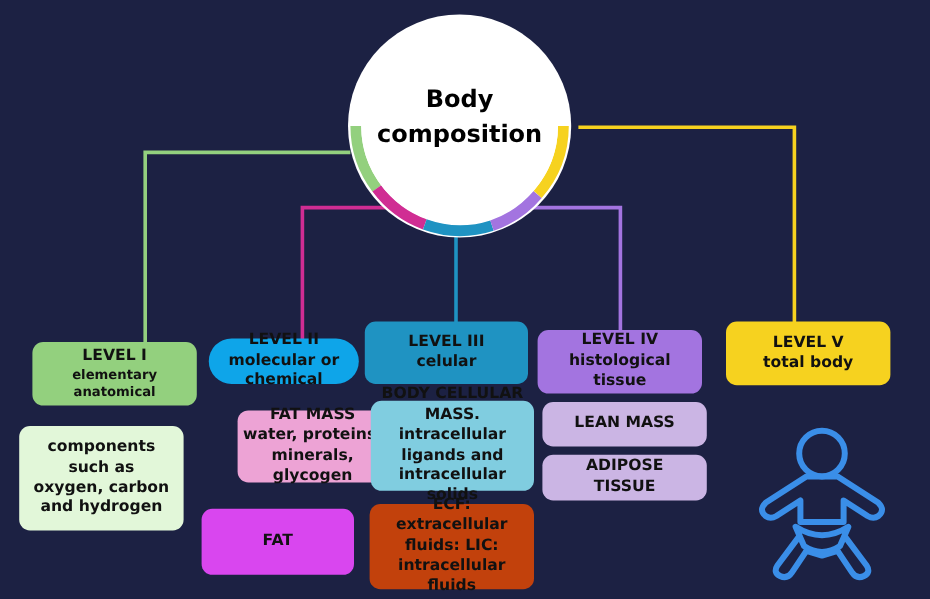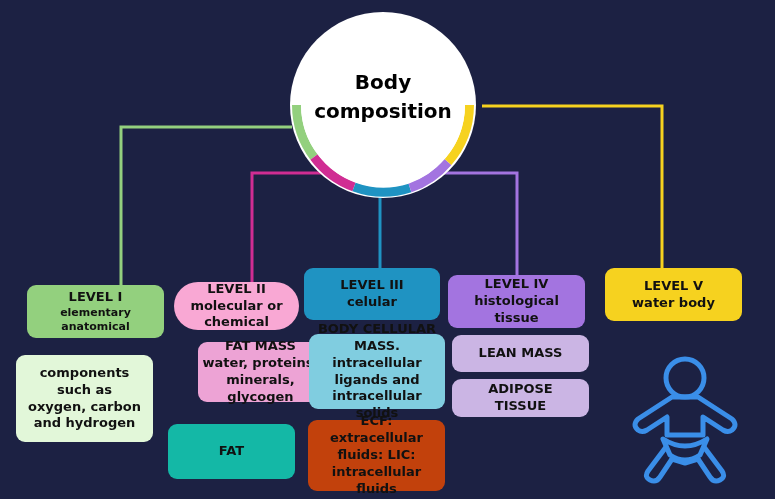--- a/index.html
+++ b/index.html
@@ -67,29 +67,29 @@
 </div>
 
 <div class="box" style="left:27px; top:285px; width:137px; height:53px; background:#93d07e;">
   <div class="t">LEVEL I</div>
   <div class="s">elementary anatomical</div>
 </div>
 <div class="box" style="left:16px; top:355px; width:137px; height:87px; background:#e2f7d9; padding:0 10px;">
   <div class="t">components such as oxygen, carbon and hydrogen</div>
 </div>
 
-<div class="box" style="left:174px; top:282px; width:125px; height:48px; background:#f9a8d4;border-radius:25px;">
+<div class="box" style="left:174px; top:282px; width:125px; height:38px; background:#0ea5e9;border-radius:25px;">
   <div class="t">LEVEL II</div>
   <div class="t" style="padding:0 12px;">molecular or chemical</div>
 </div>
 <div class="box" style="left:174px; top:342px; width:125px; height:60px; background:#eda3d5;margin-left:24px;">
   <div class="t">FAT MASS</div>
   <div class="t" style="padding:0 2px;">water, proteins, minerals, glycogen</div>
 </div>
-<div class="box" style="left:168px; top:424px; width:127px; height:55px; background:#14b8a6;">
+<div class="box" style="left:168px; top:424px; width:127px; height:55px; background:#d946ef;">
   <div class="t">FAT</div>
 </div>
 
 <div class="box" style="left:304px; top:268px; width:136px; height:52px; background:#1f93c2;">
   <div class="t">LEVEL III</div>
   <div class="t">celular</div>
 </div>
 <div class="box" style="left:309px; top:334px; width:136px; height:75px; background:#80cde0; padding:0 4px;">
   <div class="t">BODY CELLULAR MASS. intracellular ligands and intracellular solids</div>
 </div>
@@ -103,21 +103,21 @@
 </div>
 <div class="box" style="left:452px; top:335px; width:137px; height:37px; background:#cbb5e4;">
   <div class="t">LEAN MASS</div>
 </div>
 <div class="box" style="left:452px; top:379px; width:137px; height:38px; background:#cbb5e4; padding:0 30px;">
   <div class="t">ADIPOSE TISSUE</div>
 </div>
 
 <div class="box" style="left:605px; top:268px; width:137px; height:53px; background:#f6d21f;">
   <div class="t">LEVEL V</div>
-  <div class="t">water body</div>
+  <div class="t">total body</div>
 </div>
 
 <svg class="abs" style="left:630px; top:355px;" width="110" height="130" viewBox="0 0 110 130">
   <g fill="none" stroke="#3a8ee8" stroke-width="5" stroke-linejoin="round" stroke-linecap="round">
     <circle cx="55" cy="23" r="19"></circle>
 
     <path d="M 42 42 L 8 64 Q 2 70 8 75 Q 12 78 17 75 L 37 62 L 37 80 L 73 80 L 73 62 L 93 75 Q 98 78 102 75 Q 108 70 102 64 L 68 42 Z"></path>
 
     <path d="M 33 84 Q 55 98 77 84 L 70 100 Q 55 110 40 100 Z"></path>
 

